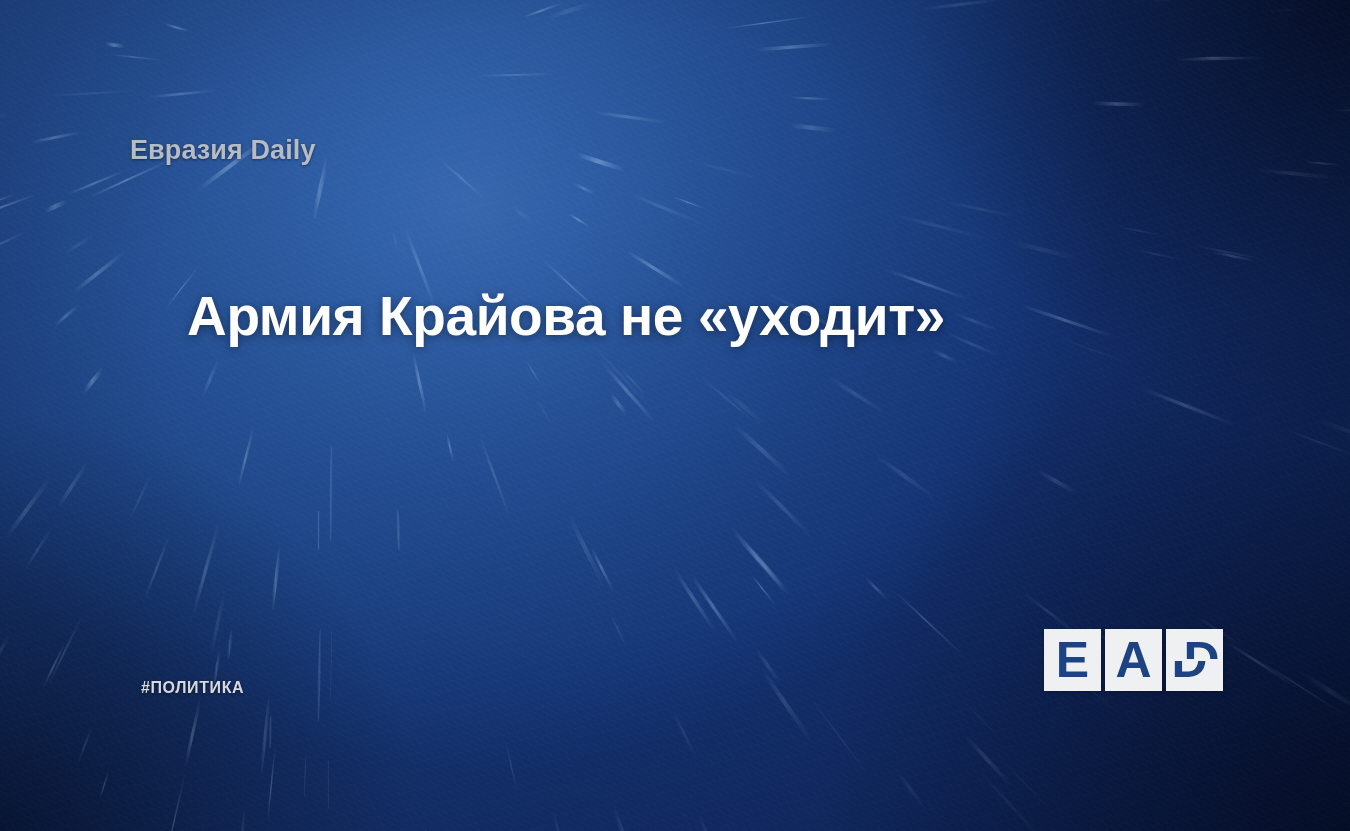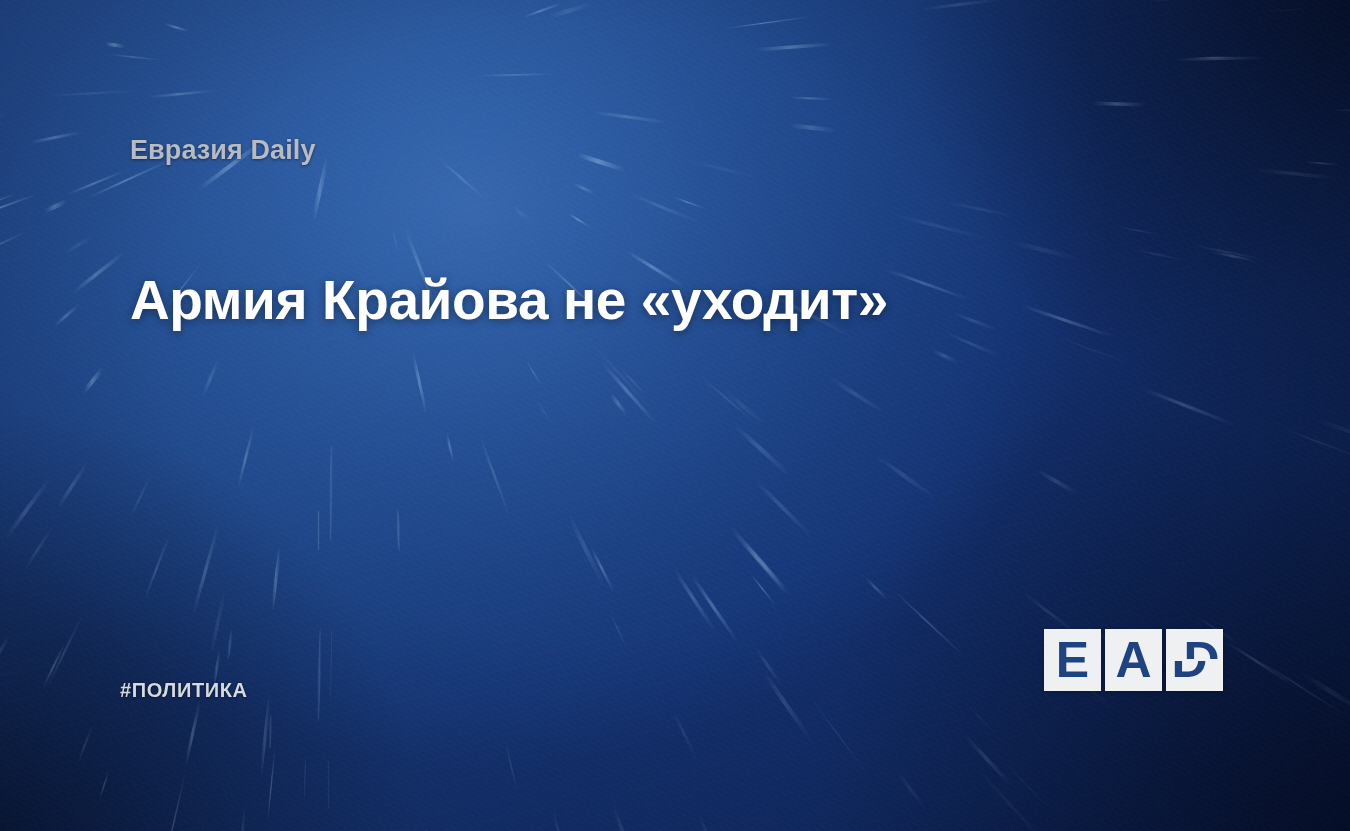--- a/index.html
+++ b/index.html
@@ -62,54 +62,54 @@
       repeating-linear-gradient(-12deg, rgba(170,205,255,0.035) 0px, rgba(170,205,255,0.035) 1px, rgba(0,0,0,0) 1px, rgba(0,0,0,0) 9px);
   }
   .vignette {
     position: absolute;
     inset: 0;
     background: radial-gradient(ellipse 1000px 760px at 560px 330px,
         rgba(0,0,0,0) 40%, rgba(2,7,24,0.18) 72%, rgba(2,7,24,0.42) 100%);
   }
 
   
-  .content { position: absolute; inset: 0; }
+  .content { position: absolute; inset: 0; text-align: center; }
 
   .brand {
     position: absolute;
     left: 130px;
     top: 135px;
     font-size: 27px;
     font-weight: bold;
     letter-spacing: 0.1px;
     color: #b6bbc4;
     text-shadow: 0 1px 3px rgba(0,0,0,0.45);
     white-space: nowrap;
   }
 
   .headline {
     position: absolute;
     left: 130px;
     top: 262px;
     width: 840px;
-    margin: 0;
+    margin: 16px;
     font-size: 55px;
     line-height: 76px;
     font-weight: bold;
     color: #ffffff;
     letter-spacing: -0.4px;
     text-shadow: 0 2px 10px rgba(0,0,0,0.40);
   }
   .headline .l2 { display: block; }
 
   .tag {
     position: absolute;
-    left: 120px;
+    left: 141px;
     top: 679px;
-    font-size: 20px;
+    font-size: 16px;
     font-weight: bold;
     letter-spacing: 0.6px;
     color: #d6d9de;
     text-shadow: 0 1px 3px rgba(0,0,0,0.45);
     white-space: nowrap;
   }
 
   
   .logo {
     position: absolute;

